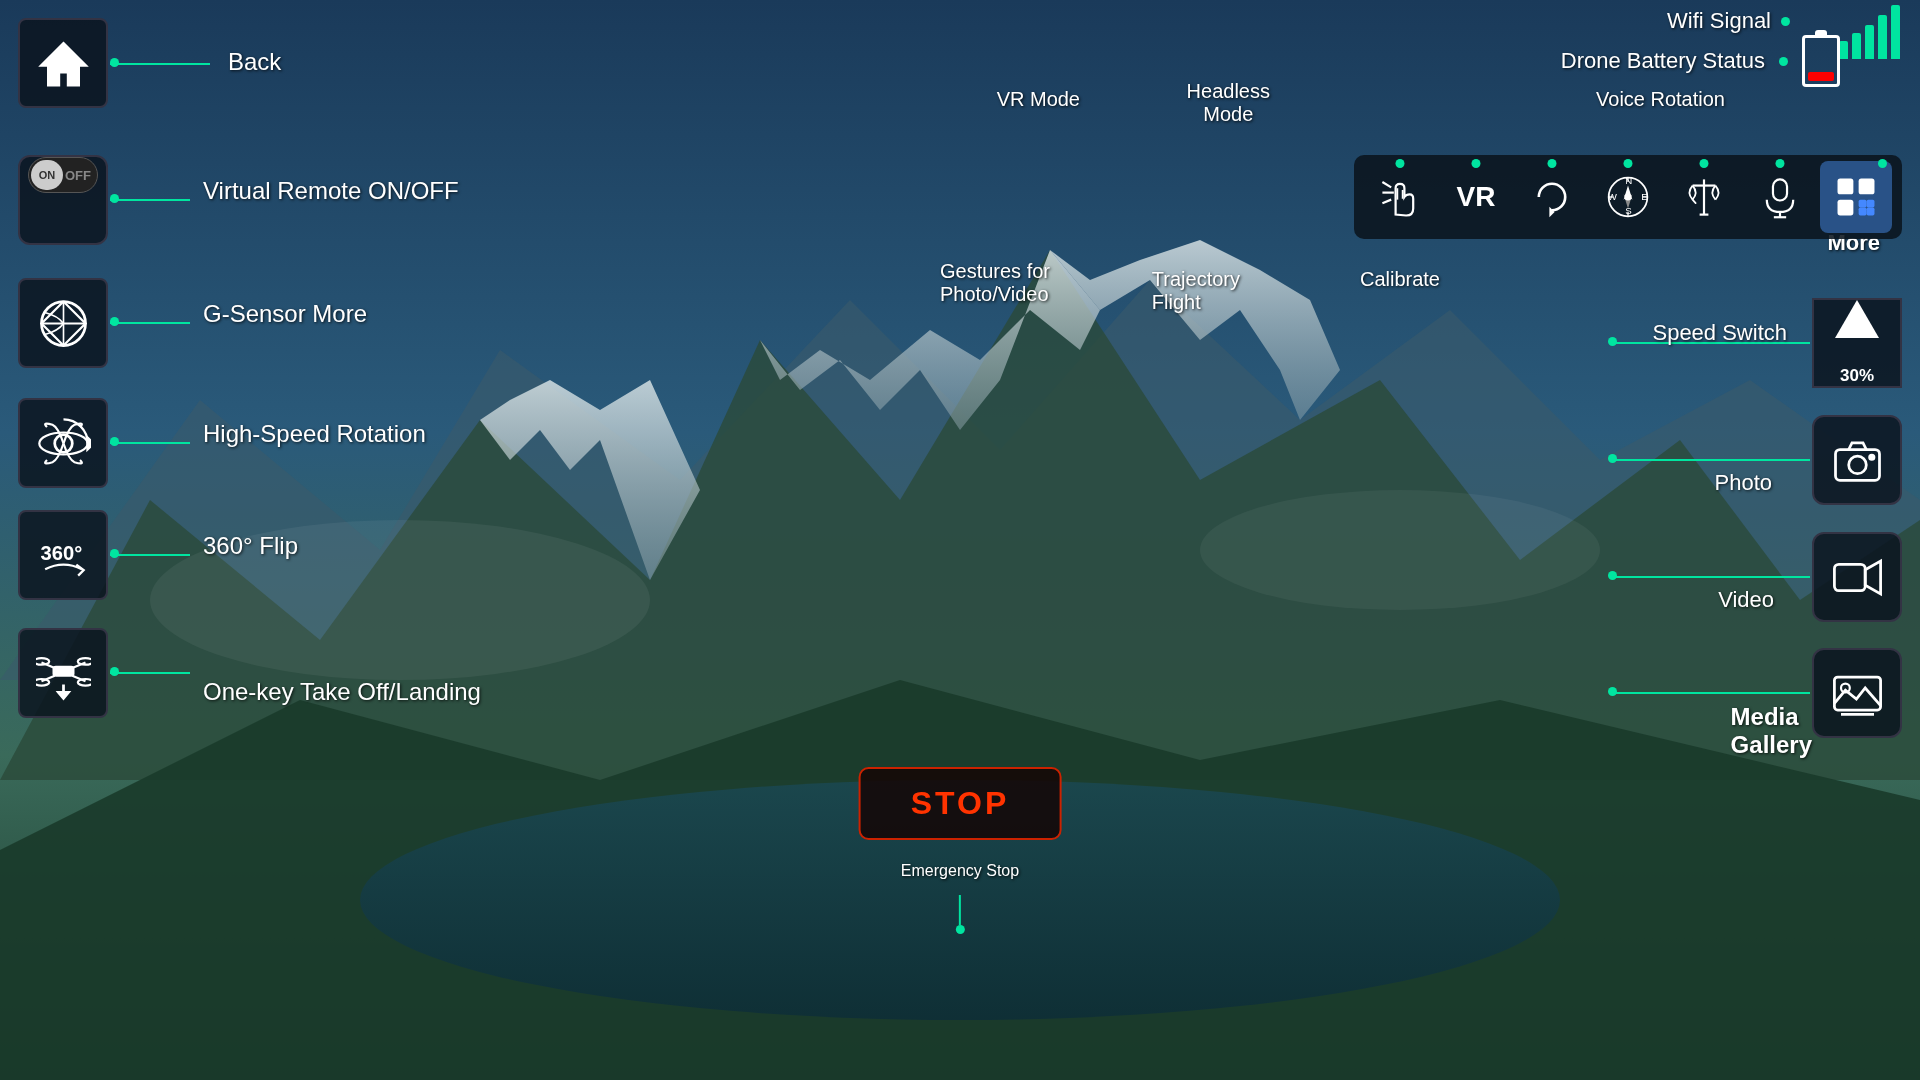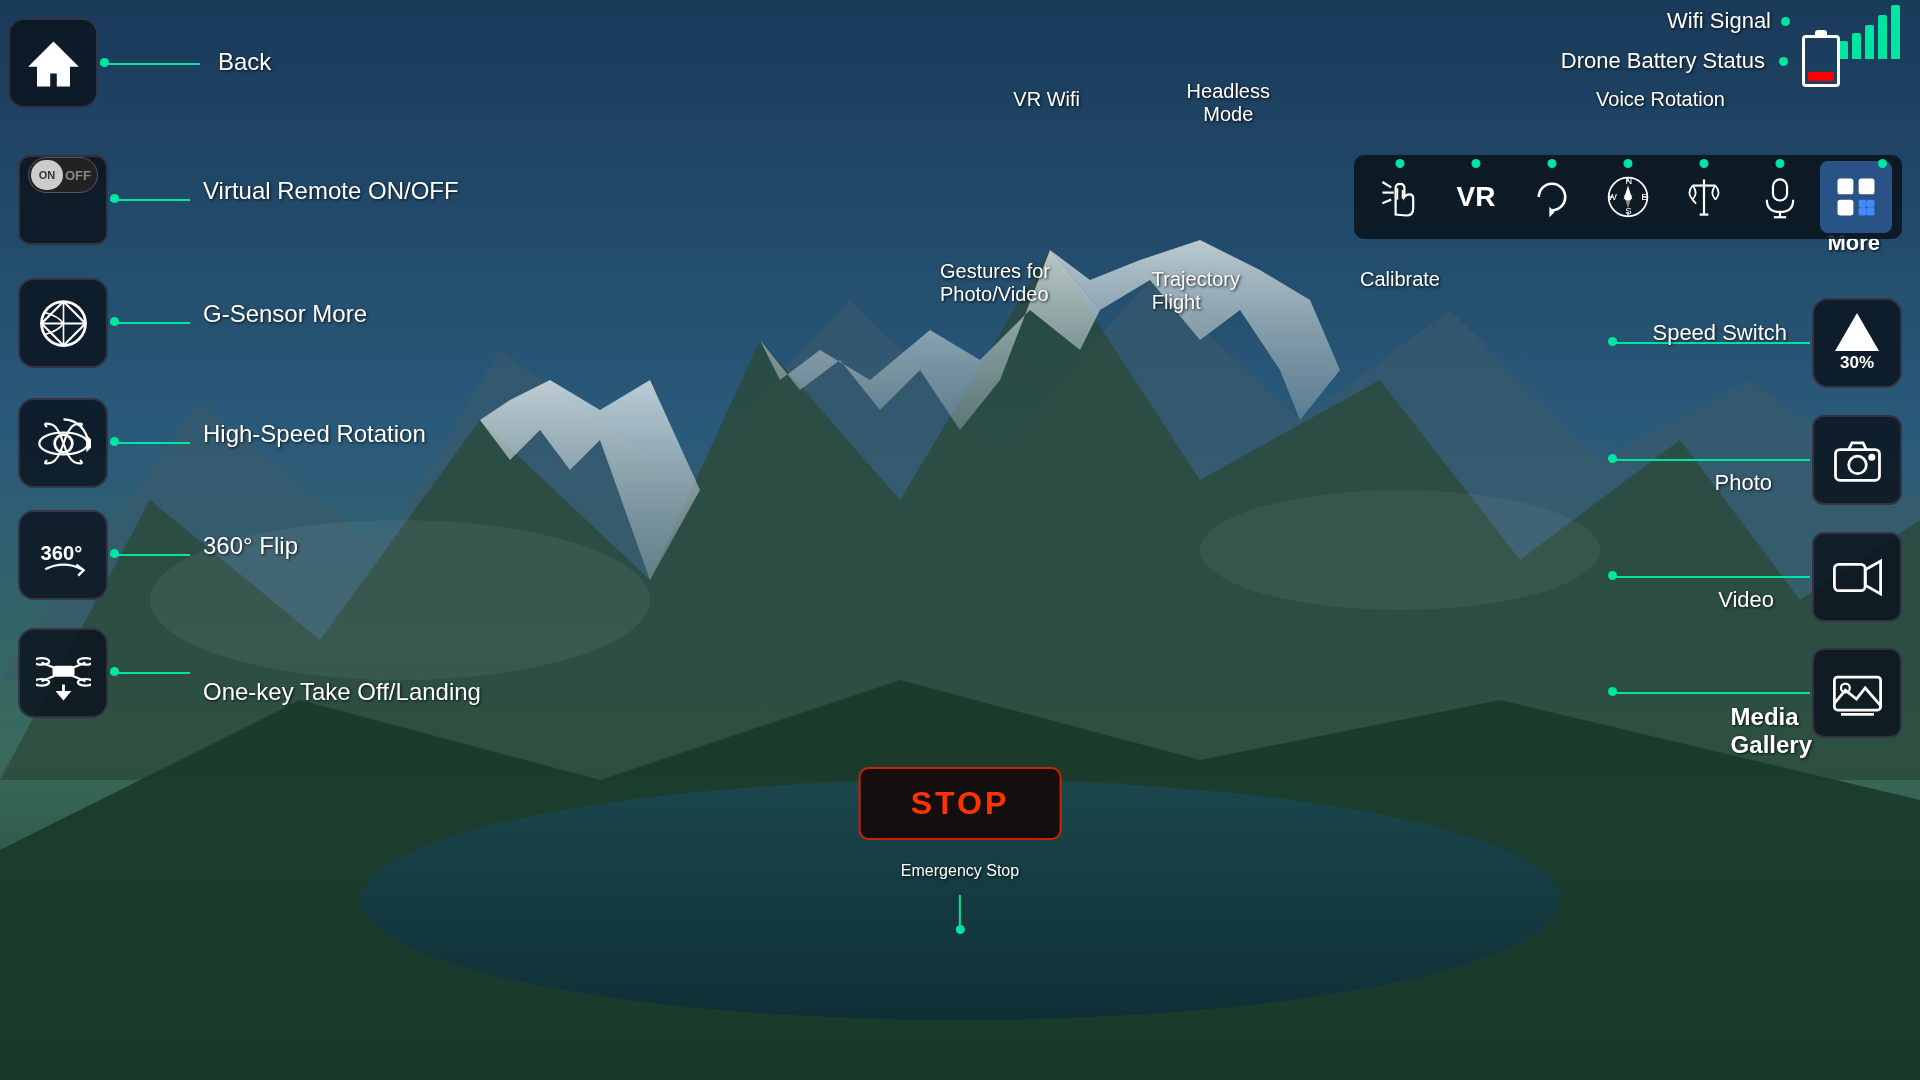--- a/index.html
+++ b/index.html
@@ -42,21 +42,21 @@
       position: absolute;
       inset: 0;
       z-index: 10;
     }
 
     .control-btn {
       width: 90px;
       height: 90px;
       background: rgba(10, 20, 30, 0.85);
       border: 2px solid #334;
-      border-radius: 16px;
+      border-radius: 8px;
       display: flex;
       align-items: center;
       justify-content: center;
       cursor: pointer;
       position: relative;
     }
 
     .control-btn svg {
       width: 55px;
       height: 55px;
@@ -146,25 +146,25 @@
       width: 55px;
       height: 55px;
     }
 
     
     .speed-btn {
       width: 90px;
       height: 90px;
       background: rgba(10,20,30,0.85);
       border: 2px solid #334;
-      border-radius: 16px;
+      border-radius: 0;
       display: flex;
       flex-direction: column;
       align-items: center;
-      justify-content: center;
+      justify-content: space-between;
       cursor: pointer;
       gap: 2px;
     }
     .speed-triangle {
       width: 0;
       height: 0;
       border-left: 22px solid transparent;
       border-right: 22px solid transparent;
       border-bottom: 38px solid white;
     }
@@ -276,21 +276,21 @@
     <span style="font-size:22px; text-shadow:1px 1px 3px rgba(0,0,0,0.8);">Drone Battery Status</span>
 
     <div style="width:9px;height:9px;border-radius:50%;background:#00e5a0;"></div>
 
     <div style="width:38px;height:52px;border:3px solid white;border-radius:4px;position:relative;display:flex;align-items:flex-end;padding:3px;">
       <div style="position:absolute;top:-8px;left:50%;transform:translateX(-50%);width:12px;height:7px;background:white;border-radius:3px 3px 0 0;"></div>
       <div style="width:100%;height:22%;background:red;border-radius:2px;"></div>
     </div>
   </div>
 
-  <div style="position:absolute; top:18px; left:8px;">
+  <div style="position:absolute; top:18px; left:18px;">
     <div class="control-btn">
       <svg viewBox="0 0 50 50" fill="white">
         <polygon points="25,5 2,28 10,28 10,46 22,46 22,34 28,34 28,46 40,46 40,28 48,28" fill="white"></polygon>
       </svg>
     </div>
 
     <div style="position:absolute;top:45px;left:92px;width:100px;height:2px;background:#00e5a0;"></div>
     <div style="position:absolute;top:40px;left:92px;width:9px;height:9px;border-radius:50%;background:#00e5a0;"></div>
     <span style="position:absolute;top:30px;left:210px;font-size:24px;text-shadow:1px 1px 3px rgba(0,0,0,0.8);white-space:nowrap;">Back</span>
   </div>
@@ -375,21 +375,21 @@
 
         <line x1="25" y1="35" x2="25" y2="46" stroke="white" stroke-width="2.5"></line>
         <polygon points="20,42 25,48 30,42" fill="white"></polygon>
       </svg>
     </div>
     <div style="position:absolute;top:44px;left:92px;width:80px;height:2px;background:#00e5a0;"></div>
     <div style="position:absolute;top:39px;left:92px;width:9px;height:9px;border-radius:50%;background:#00e5a0;"></div>
     <span style="position:absolute;top:22px;left:185px;font-size:24px;text-shadow:1px 1px 3px rgba(0,0,0,0.8);white-space:nowrap;margin-top:28px;">One-key Take Off/Landing</span>
   </div>
 
-  <span style="position:absolute;top:88px;right:840px;font-size:20px;text-shadow:1px 1px 3px rgba(0,0,0,0.9);">VR Wifi</span>
+  <span style="position:absolute;top:88px;right:840px;font-size:20px;text-shadow:1px 1px 3px rgba(0,0,0,0.9);">VR Mode</span>
 
   <span style="position:absolute;top:80px;right:650px;font-size:20px;text-shadow:1px 1px 3px rgba(0,0,0,0.9);text-align:center;">Headless<br>Mode</span>
 
   <span style="position:absolute;top:88px;right:195px;font-size:20px;text-shadow:1px 1px 3px rgba(0,0,0,0.9);">Voice Rotation</span>
 
   <span style="position:absolute;top:230px;right:40px;font-size:22px;text-shadow:1px 1px 3px rgba(0,0,0,0.9);font-weight:bold;">More</span>
 
   <span style="position:absolute;top:260px;right:870px;font-size:20px;text-shadow:1px 1px 3px rgba(0,0,0,0.9);">Gestures for<br>Photo/Video</span>
   <span style="position:absolute;top:268px;right:680px;font-size:20px;text-shadow:1px 1px 3px rgba(0,0,0,0.9);">Trajectory<br>Flight</span>
   <span style="position:absolute;top:268px;right:480px;font-size:20px;text-shadow:1px 1px 3px rgba(0,0,0,0.9);">Calibrate</span>

